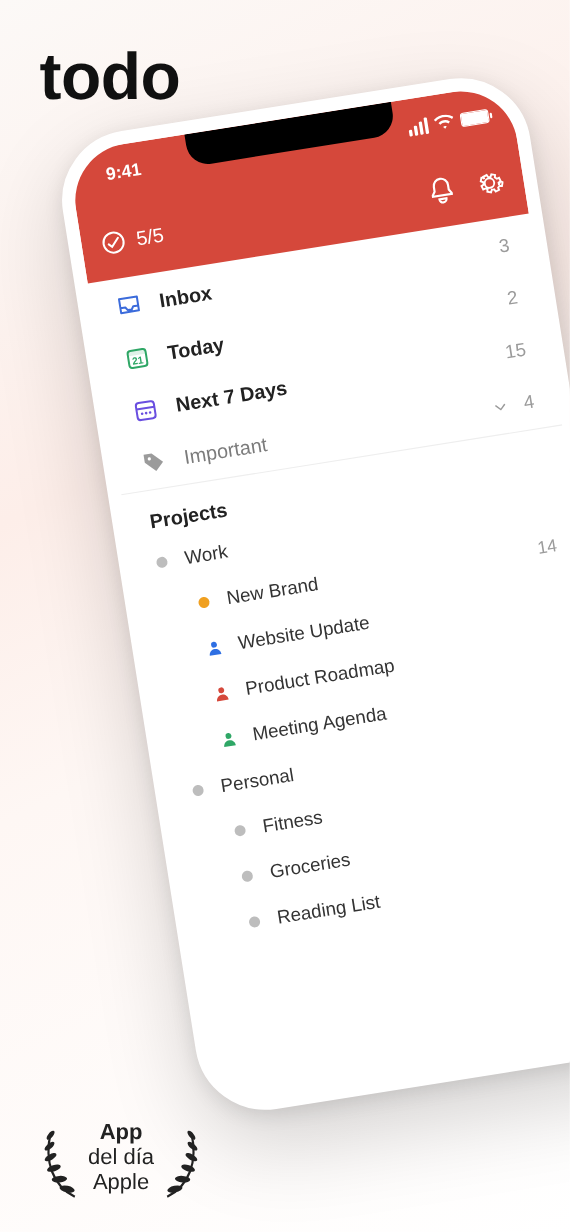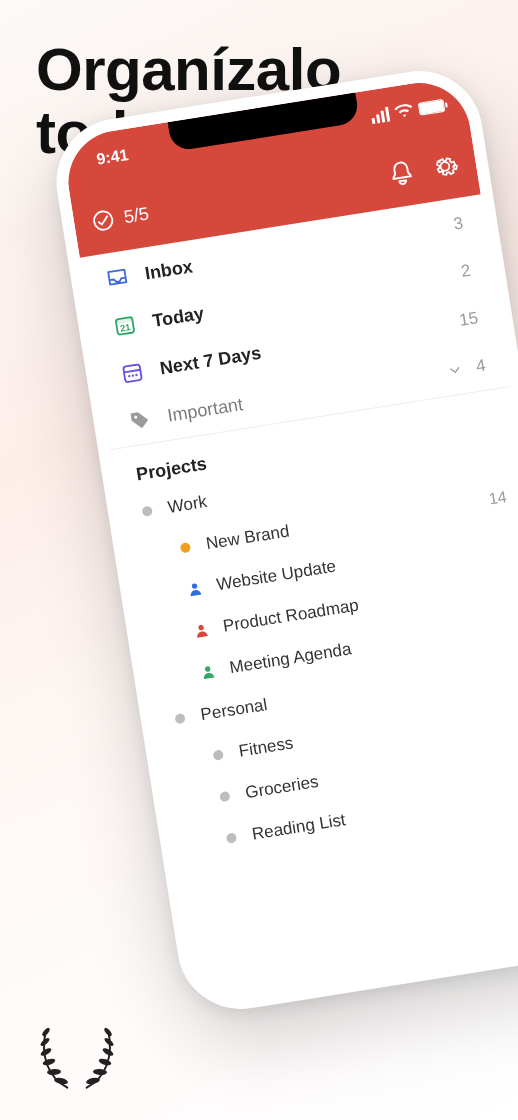--- a/index.html
+++ b/index.html
@@ -122,21 +122,20 @@
   .proj.child { padding-left:54px; }
   .proj .plabel { flex:1; }
   .proj .pcount { color:#9b9b9b; font-size:16px;}
 
   .hr { height:1px; background:#eee; margin: 0 0 0 0;}
 </style>
 </head>
 <body>
 
 <div class="hero-title">
-  <div>Organízalo</div>
   <div>todo</div>
 </div>
 
 <div class="phone-wrap">
   <div class="phone">
     <div class="notch"></div>
     <div class="screen">
 
       <div class="topbar">
         <div class="status-row">
@@ -298,20 +297,25 @@
     <path d="M32 76 C 12 66, 4 44, 10 18" fill="none" stroke="#222" stroke-width="2"></path>
     <g fill="#222">
       <ellipse cx="10" cy="20" rx="5" ry="2.2" transform="rotate(-50 10 20)"></ellipse>
       <ellipse cx="9" cy="30" rx="5.5" ry="2.4" transform="rotate(-40 9 30)"></ellipse>
       <ellipse cx="10" cy="40" rx="6" ry="2.6" transform="rotate(-30 10 40)"></ellipse>
       <ellipse cx="13" cy="50" rx="6.5" ry="2.8" transform="rotate(-18 13 50)"></ellipse>
       <ellipse cx="18" cy="60" rx="7" ry="3" transform="rotate(-5 18 60)"></ellipse>
       <ellipse cx="25" cy="69" rx="7" ry="3" transform="rotate(12 25 69)"></ellipse>
     </g>
   </svg>
+  <div class="award-text">
+    <div class="l1">App</div>
+    <div class="l2">del día</div>
+    <div class="l3">Apple</div>
+  </div>
   <svg class="laurel-right" viewBox="0 0 40 80">
     <path d="M32 76 C 12 66, 4 44, 10 18" fill="none" stroke="#222" stroke-width="2"></path>
     <g fill="#222">
       <ellipse cx="10" cy="20" rx="5" ry="2.2" transform="rotate(-50 10 20)"></ellipse>
       <ellipse cx="9" cy="30" rx="5.5" ry="2.4" transform="rotate(-40 9 30)"></ellipse>
       <ellipse cx="10" cy="40" rx="6" ry="2.6" transform="rotate(-30 10 40)"></ellipse>
       <ellipse cx="13" cy="50" rx="6.5" ry="2.8" transform="rotate(-18 13 50)"></ellipse>
       <ellipse cx="18" cy="60" rx="7" ry="3" transform="rotate(-5 18 60)"></ellipse>
       <ellipse cx="25" cy="69" rx="7" ry="3" transform="rotate(12 25 69)"></ellipse>
     </g>

